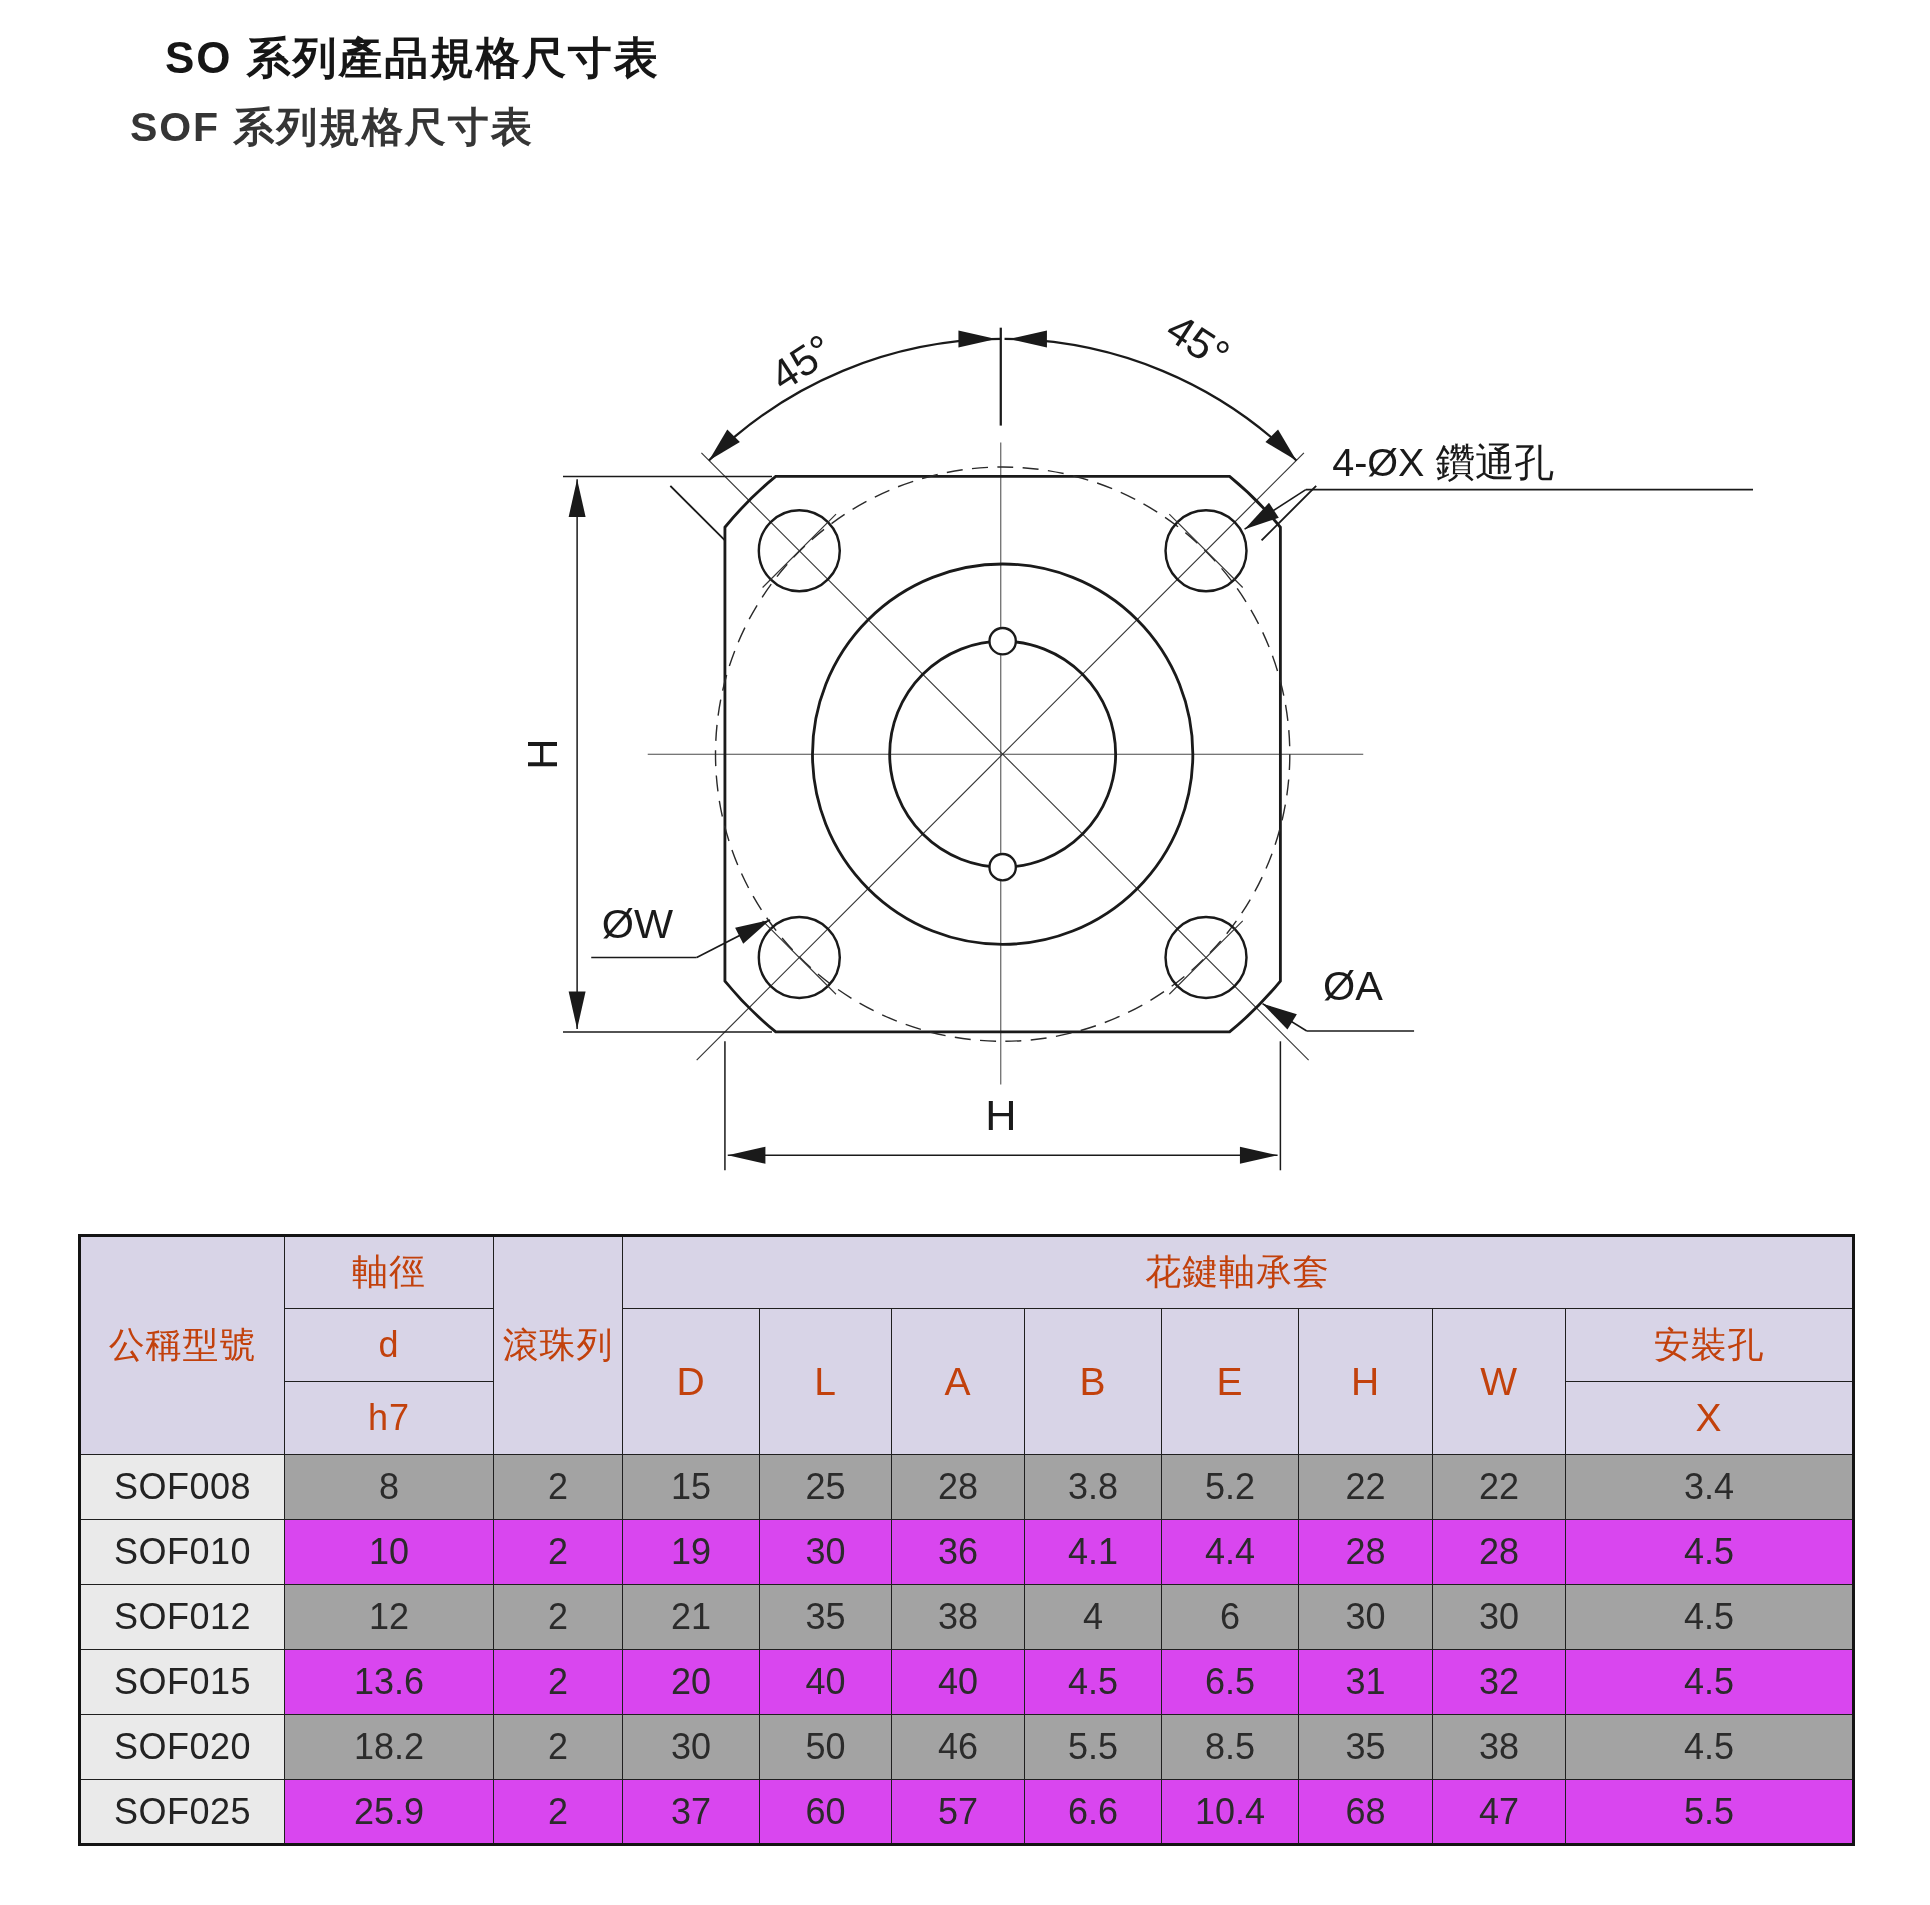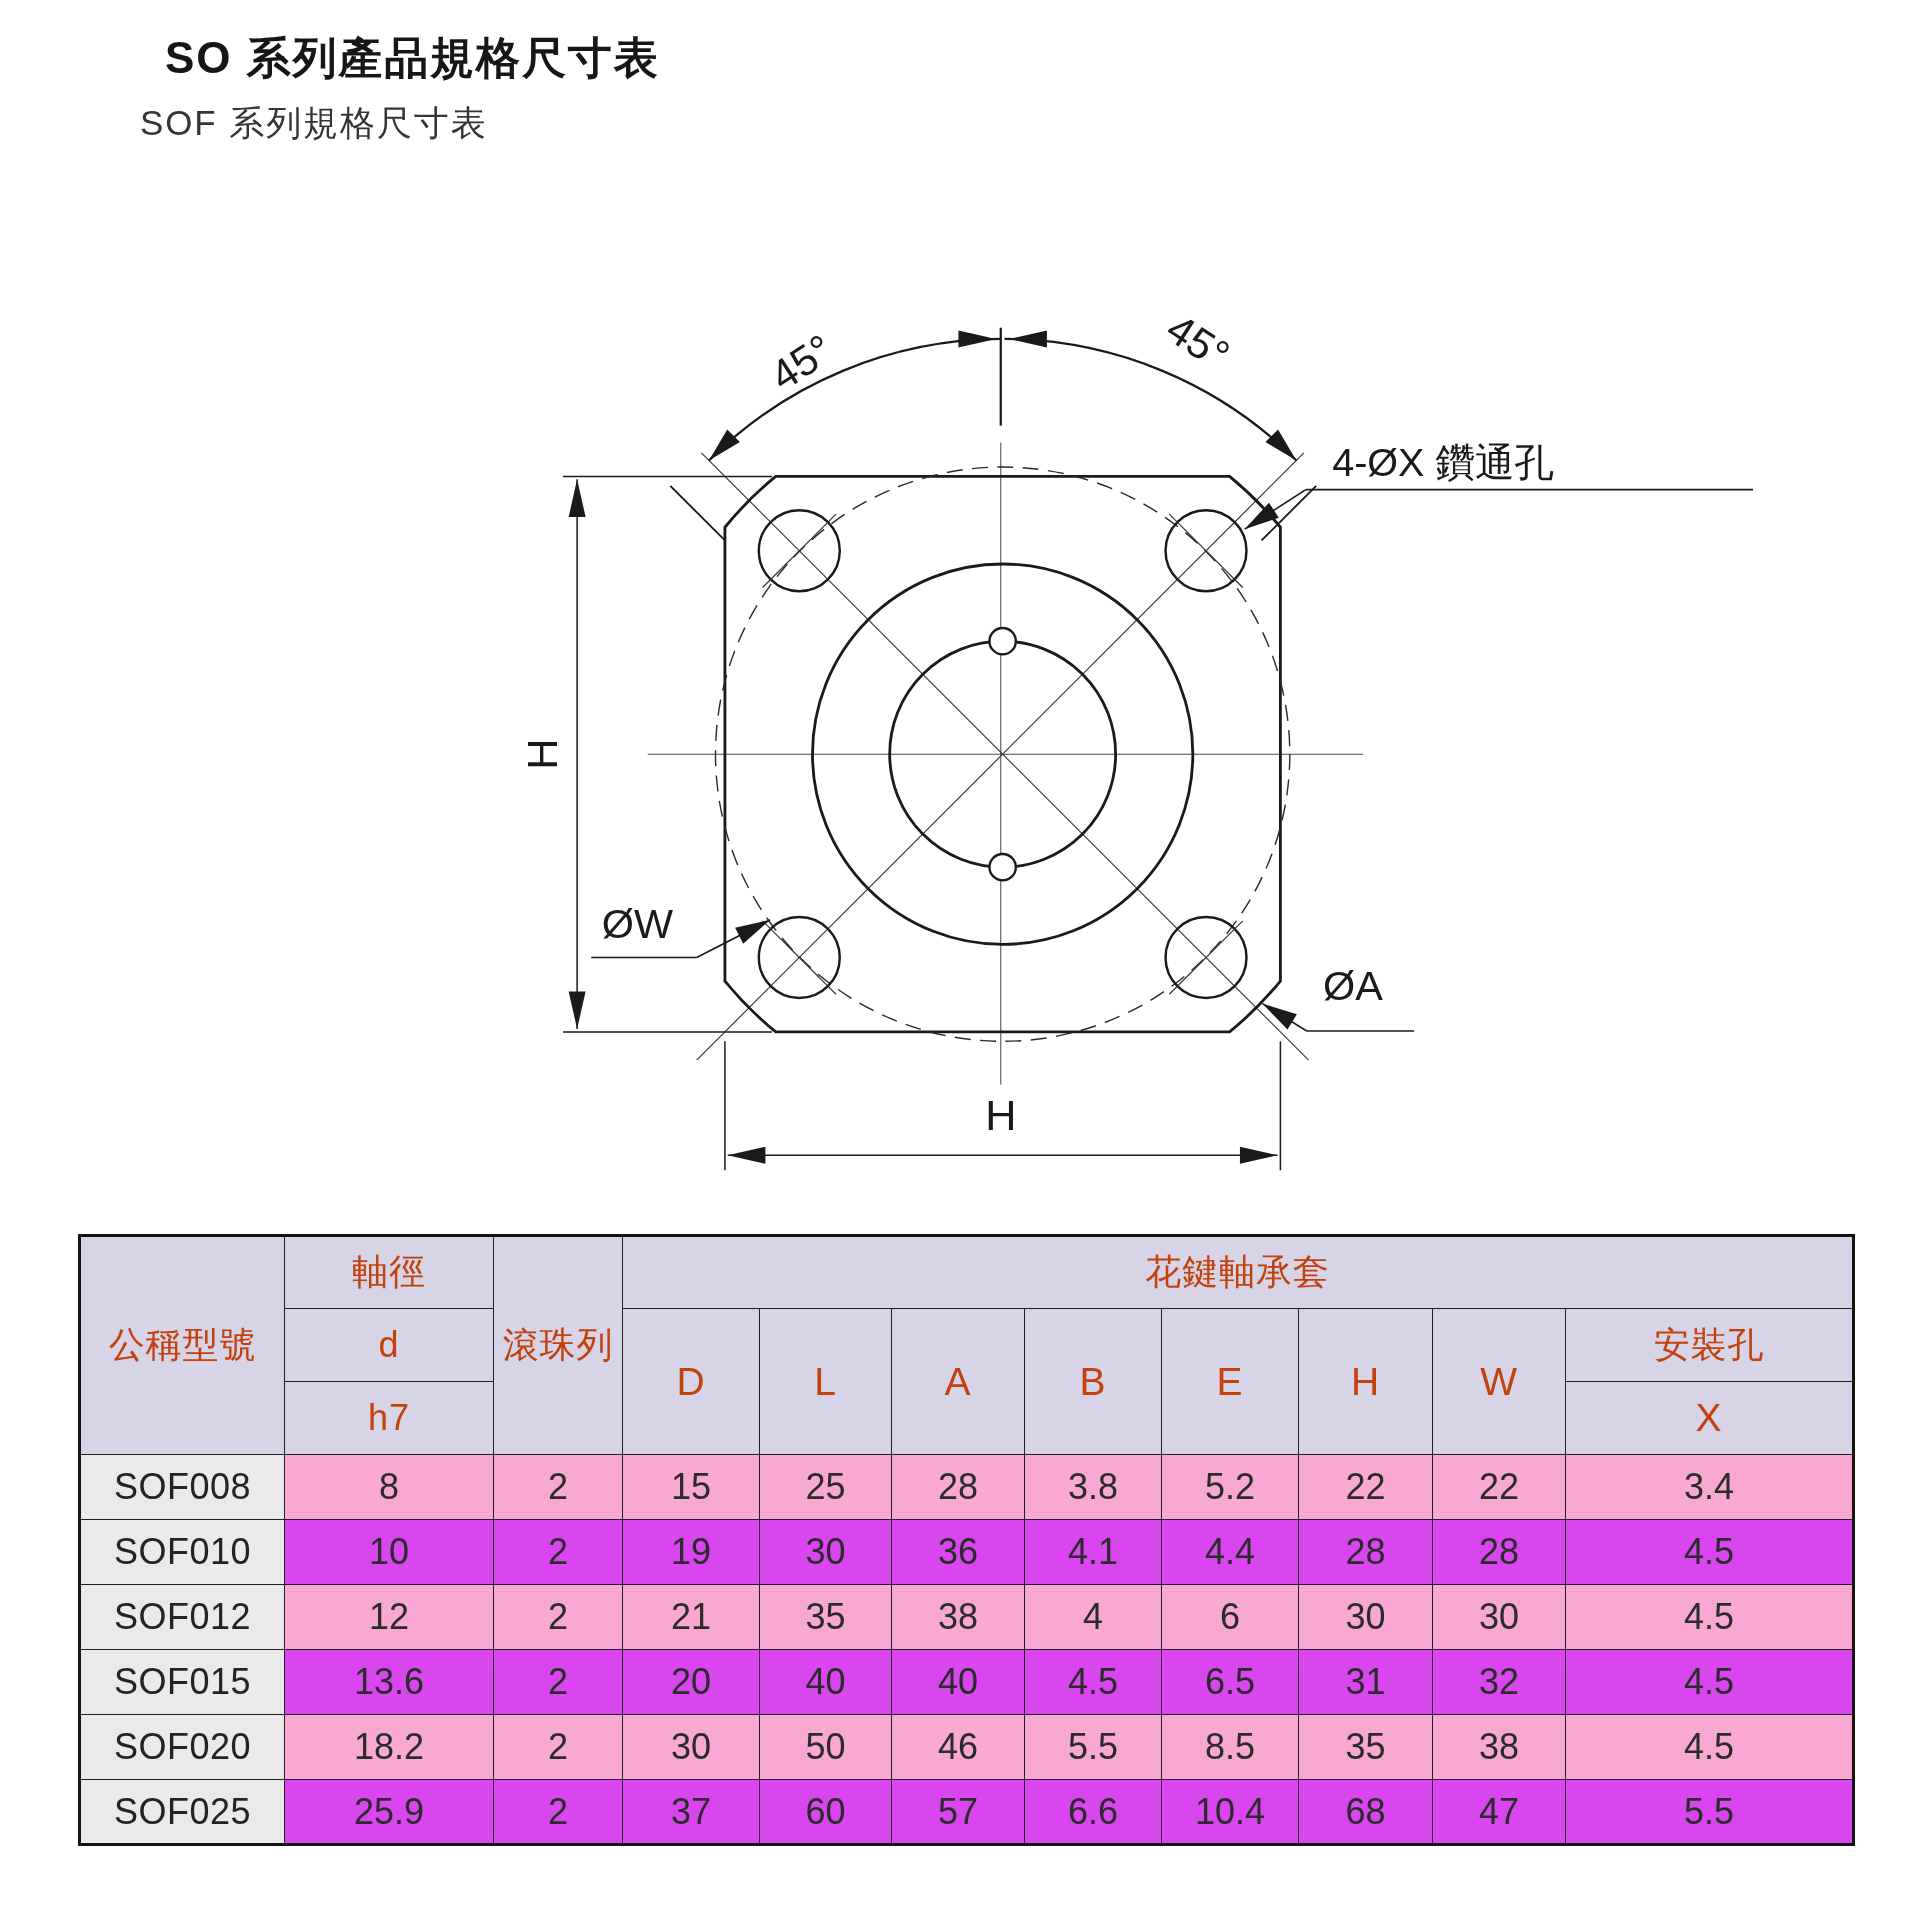--- a/index.html
+++ b/index.html
@@ -6,39 +6,39 @@
   body{
     width:1930px;height:1906px;position:relative;background:#ffffff;
     font-family:"Liberation Sans","DejaVu Sans",sans-serif;color:#1d1d1d;
     overflow:hidden;
   }
   .title{
     position:absolute;left:165px;top:19px;
     font-size:44px;font-weight:700;color:#161616;letter-spacing:1.9px;margin-top:10px;
   }
   .subtitle{
-    position:absolute;left:140px;top:100px;
-    font-size:35px;font-weight:400;color:#353535;letter-spacing:1.9px;
+    position:absolute;left:130px;top:100px;
+    font-size:41px;font-weight:700;color:#353535;letter-spacing:1.9px;
   }
   svg.drawing{position:absolute;left:0;top:0;}
   svg.drawing text{fill:#1a1a1a;}
 
   .spec-table-wrap{position:absolute;left:78px;top:1234px;}
   table.spec{
     border-collapse:collapse;table-layout:fixed;width:1773px;
     border:3.8px solid #141414;font-size:36px;color:#232323;
   }
   table.spec th,table.spec td{
     border:1.9px solid #1f1f1f;text-align:center;vertical-align:middle;
     padding:0;font-weight:400;overflow:hidden;
   }
   table.spec th{background:#d8d4e7;font-weight:400;color:#c2410c;font-size:36px;letter-spacing:0.9px;}
   table.spec th.dim-letter{font-size:39px;}
   tr.hrow1{height:73px;} tr.hrow2{height:73px;} tr.hrow3{height:73px;}
-  tr.drow{height:65px;background:#f9a8d4;}
+  tr.drow{height:65px;background:#a3a3a3;}
   tr.drow.alt{background:#d946ef;}
   td.model{background:#eaeaea;letter-spacing:0.5px;}
   td.num{color:#2b2b2b;}
 </style>
 </head>
 <body>
 
 <div class="title">SO 系列產品規格尺寸表</div>
 <div class="subtitle">SOF 系列規格尺寸表</div>
 

